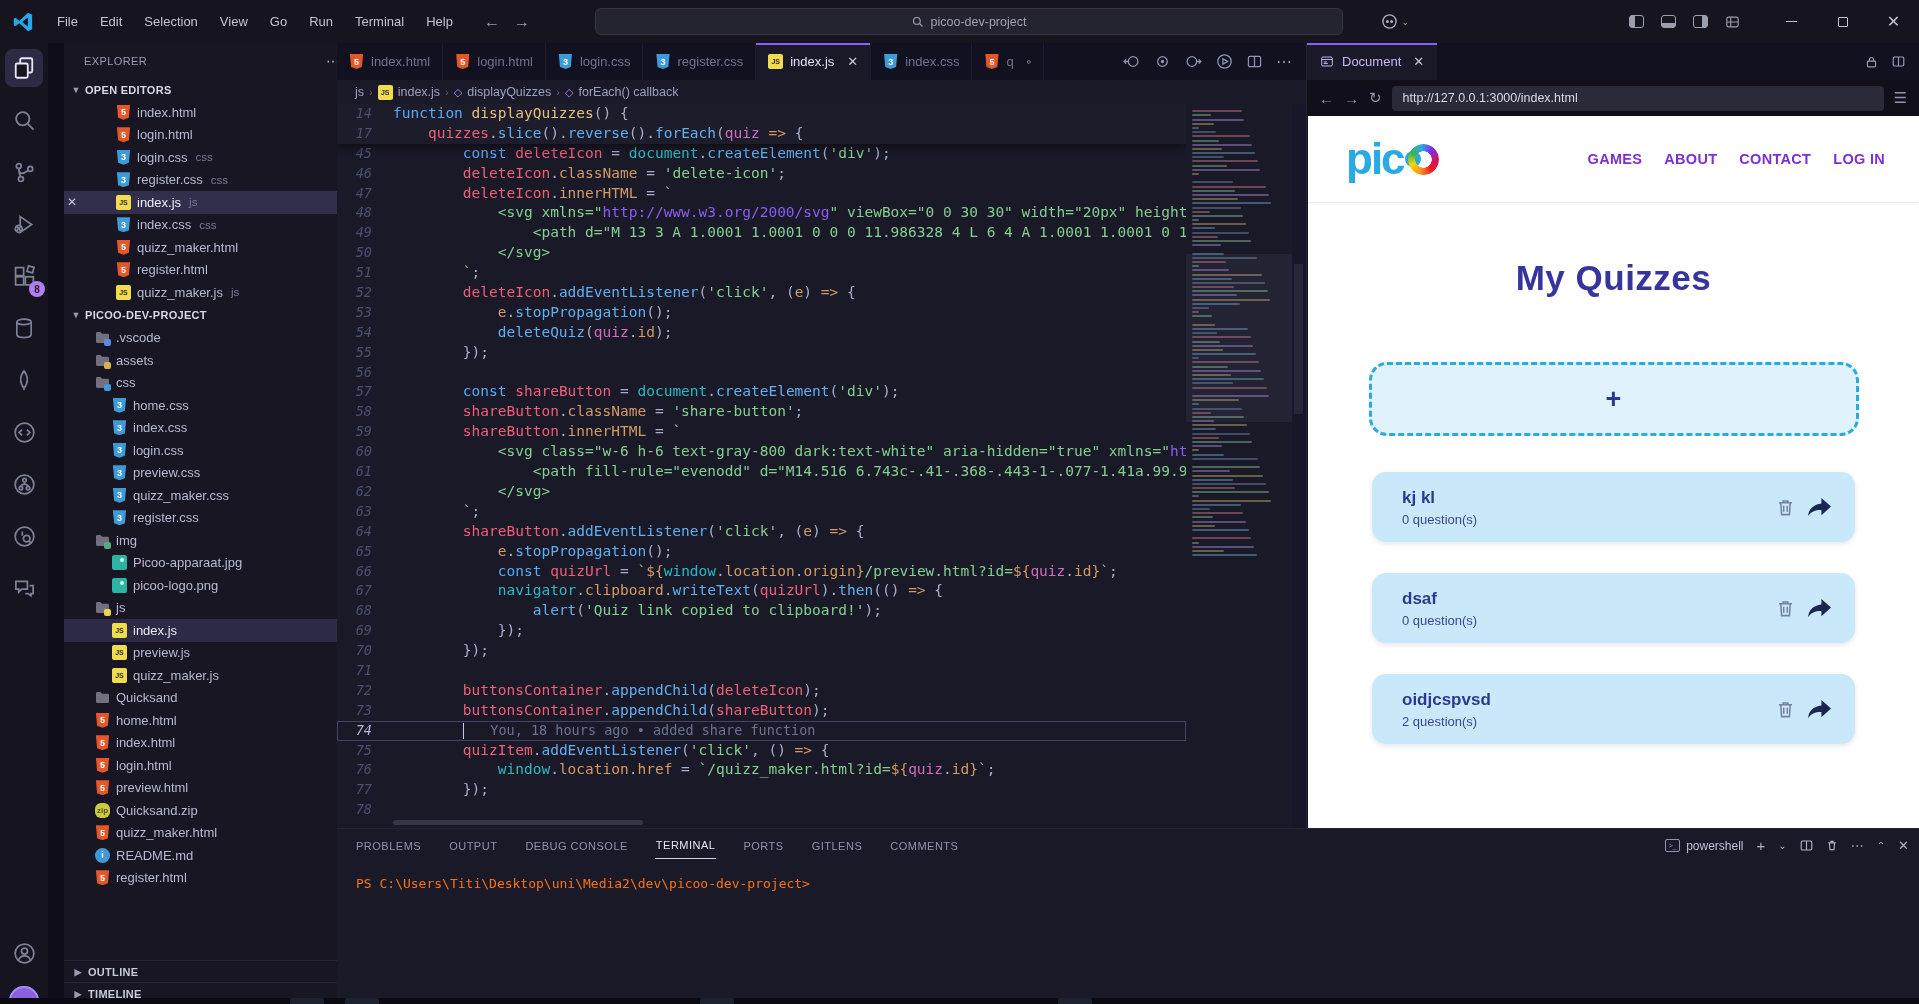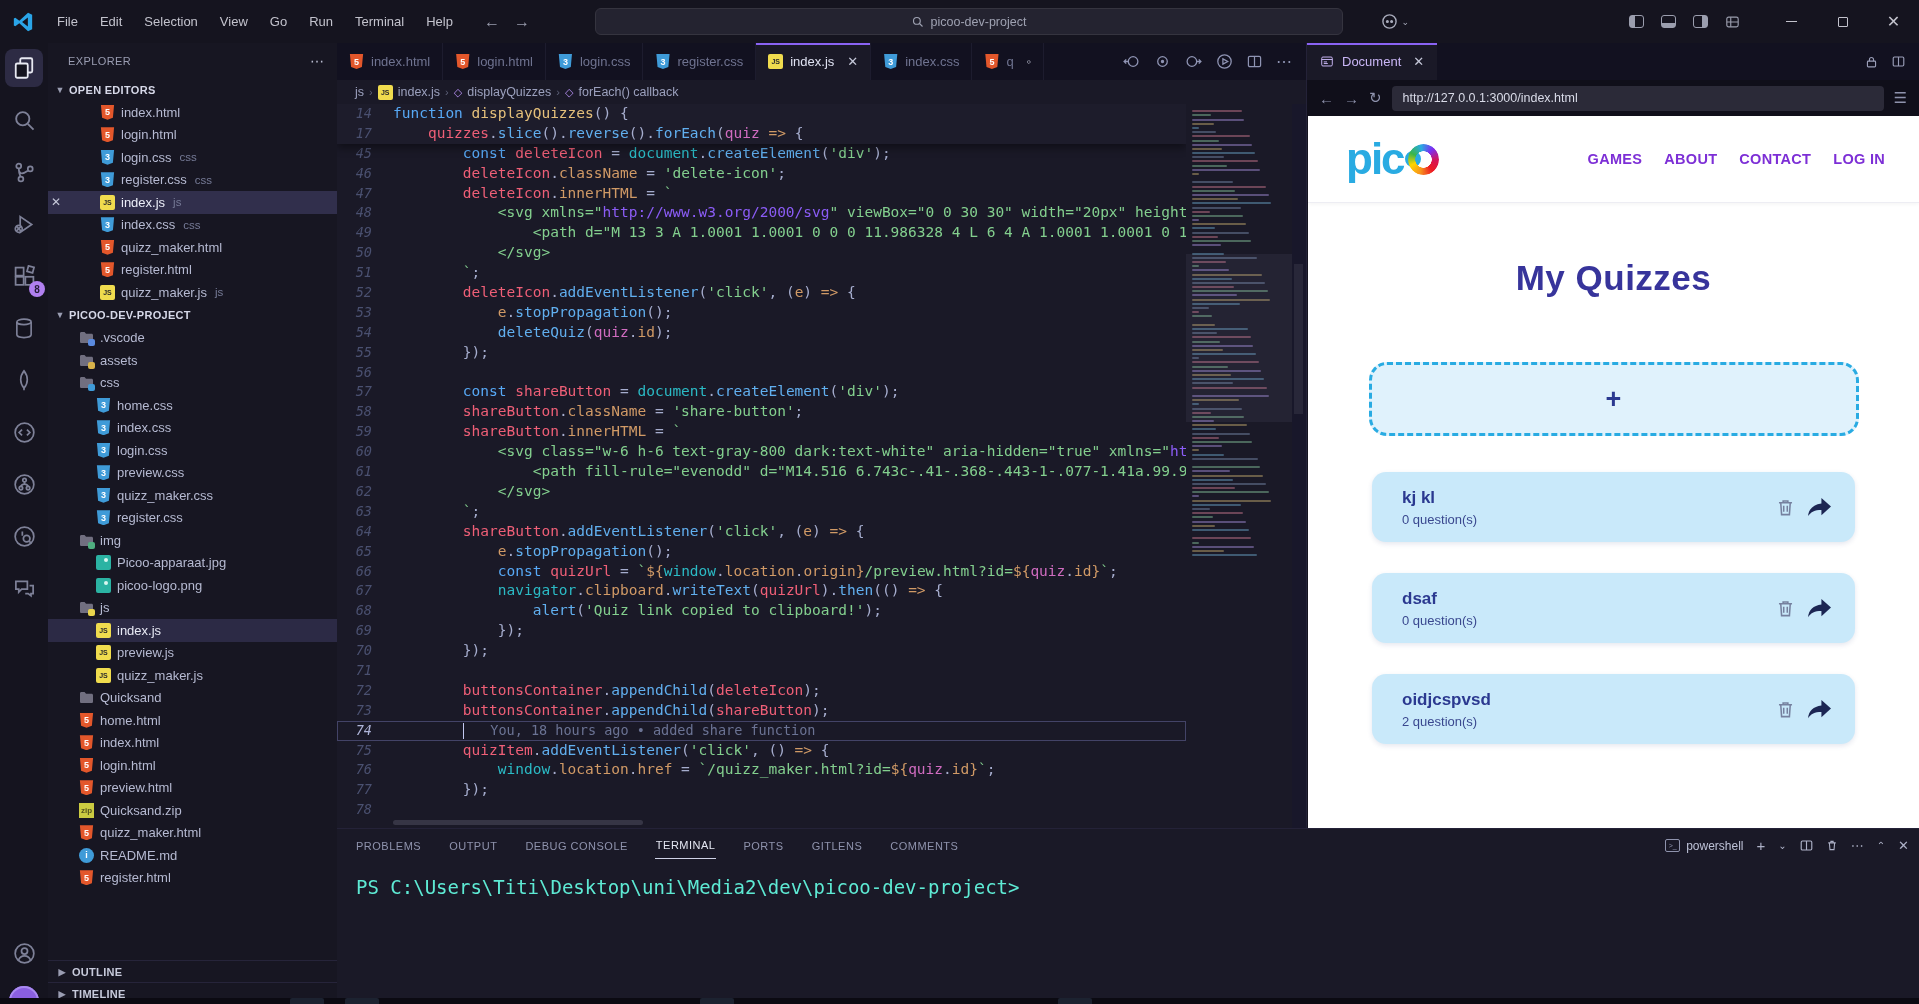--- a/index.html
+++ b/index.html
@@ -28,38 +28,38 @@
 
   
   #activitybar{position:absolute;left:0;top:43px;width:48px;height:961px;background:#15141f;display:flex;flex-direction:column;align-items:center;padding-top:6px;}
   .ab-icon{width:38px;height:38px;display:flex;align-items:center;justify-content:center;color:#7e8198;margin-bottom:14px;position:relative;border-radius:8px;}
   .ab-icon.active{color:#e8e9f2;background:#2d2b44;}
   .ab-icon .badge{position:absolute;right:-2px;bottom:-2px;background:#b180f0;color:#241c36;font-size:10px;font-weight:bold;width:16px;height:16px;border-radius:50%;display:flex;align-items:center;justify-content:center;}
   .ab-bottom{margin-top:auto;display:flex;flex-direction:column;align-items:center;}
   .avatar-dot{width:30px;height:30px;border-radius:50%;background:#8a5fe0;margin-bottom:-12px;box-shadow:inset 0 0 0 2px #a98af0;}
 
   
-  #sidebar{position:absolute;left:48px;top:43px;width:289px;height:961px;background:#171622;display:flex;flex-direction:column;font-size:13px;}
+  #sidebar{position:absolute;left:64px;top:43px;width:289px;height:961px;background:#171622;display:flex;flex-direction:column;font-size:13px;}
   .sb-header{height:35px;display:flex;align-items:center;padding:0 12px 0 20px;color:#9a9db2;font-size:11px;letter-spacing:.4px;}
   .sb-header .dots{margin-left:auto;color:#b9bcd0;font-size:14px;letter-spacing:1px;}
   .sec-head{height:23px;display:flex;align-items:center;gap:3px;color:#d6d8e8;font-weight:bold;font-size:11px;padding-left:6px;letter-spacing:.3px;}
   .chev{color:#9a9db2;font-size:9px;width:12px;text-align:center;}
   .row{height:22.5px;display:flex;align-items:center;gap:6px;color:#b6bad2;cursor:default;white-space:nowrap;}
   .row .suffix{color:#767b97;font-size:11.5px;margin-left:2px;}
   .row.active-ed{background:#312f4c;color:#eceef8;}
   .row.selected{background:#2c2a45;color:#e8eaf5;}
   .row .closex{width:16px;text-align:center;color:#c6c9da;font-size:12px;}
   .row .pad{display:inline-block;}
   .fi{width:15px;height:15px;display:inline-flex;align-items:center;justify-content:center;flex:none;font-weight:bold;}
   .fi-html{background:#e3572b;color:#fff;font-size:9px;clip-path:polygon(6% 0,94% 0,86% 86%,50% 100%,14% 86%);}
   .fi-css{background:#3f9bd8;color:#fff;font-size:9px;clip-path:polygon(6% 0,94% 0,86% 86%,50% 100%,14% 86%);}
   .fi-js{background:#f0dc4e;color:#2b2b2b;font-size:7px;border-radius:2px;}
   .fi-img{background:#2bb3a3;border-radius:2px;position:relative;}
   .fi-img::before{content:"";position:absolute;right:3px;top:3px;width:4px;height:4px;border-radius:50%;background:#d9f7f0;}
-  .fi-zip{background:#cbcb41;color:#55551f;font-size:8px;border-radius:0;}
+  .fi-zip{background:#cbcb41;color:#55551f;font-size:8px;border-radius:6px;}
   .fi-info{background:#3f9bd8;color:#fff;font-size:9px;border-radius:50%;}
   .fi-folder{position:relative;}
   .fi-folder svg{display:block;}
   .fbadge{position:absolute;right:-1px;bottom:-1px;width:7px;height:7px;border-radius:2px;}
   #tree-area{flex:1 1 auto;overflow:hidden;}
   .sb-bottom{border-top:1px solid #26243a;height:22px;display:flex;align-items:center;gap:4px;color:#c7cadb;font-weight:bold;font-size:11px;padding-left:8px;letter-spacing:.3px;}
 
   
   #editor{position:absolute;left:337px;top:43px;width:969px;height:785px;background:#1a1927;}
   #tabbar{position:absolute;left:0;top:0;right:0;height:37px;background:#121120;display:flex;align-items:stretch;}
@@ -104,21 +104,21 @@
   #hscroll{position:absolute;left:56px;bottom:3px;width:250px;height:5px;background:rgba(140,140,160,.25);border-radius:3px;z-index:5;}
 
   
   #panel{position:absolute;left:337px;top:828px;width:1582px;height:176px;background:#1a1927;border-top:1px solid #242238;}
   #panel-head{height:33px;display:flex;align-items:center;padding:0 10px 0 18px;}
   .ptab{font-size:11px;letter-spacing:.5px;color:#8f93ad;margin-right:26px;padding:7px 1px;cursor:default;}
   .ptab.active{color:#e4e6f2;border-bottom:1px solid #cfd2e6;}
   .panel-tools{margin-left:auto;display:flex;align-items:center;gap:13px;color:#aeb2c8;font-size:13px;}
   .ps-chip{display:flex;align-items:center;gap:6px;font-size:12px;color:#bdc1d6;}
   .ps-ico{width:15px;height:13px;border:1.2px solid #8f93ad;border-radius:2px;font-size:7px;display:flex;align-items:center;justify-content:center;color:#8f93ad;}
-  #prompt{font-family:"DejaVu Sans Mono","Liberation Mono",monospace;font-size:19px;color:#5eead4;padding:14px 0 0 19px;}
+  #prompt{font-family:"DejaVu Sans Mono","Liberation Mono",monospace;font-size:13px;color:#f97316;padding:14px 0 0 19px;}
 
   
   #rpanel{position:absolute;left:1306px;top:43px;width:613px;height:785px;background:#15141f;border-left:1px solid #242238;}
   #rtabbar{height:37px;background:#121120;display:flex;align-items:stretch;}
   .rtab{display:flex;align-items:center;gap:8px;padding:0 13px;background:#1a1927;color:#c9b6f5;font-size:13px;position:relative;}
   .rtab::before{content:"";position:absolute;left:0;right:0;top:0;height:2px;background:#8a63f4;}
   .rtab .closet{color:#c6c9da;margin-left:4px;}
   .rtab-tools{margin-left:auto;display:flex;align-items:center;gap:14px;padding-right:14px;color:#9a9eb8;}
   #urlbar{height:36px;background:#100f1a;display:flex;align-items:center;gap:10px;padding:0 12px;}
   .nav-ico{color:#8e92ac;font-size:15px;}

